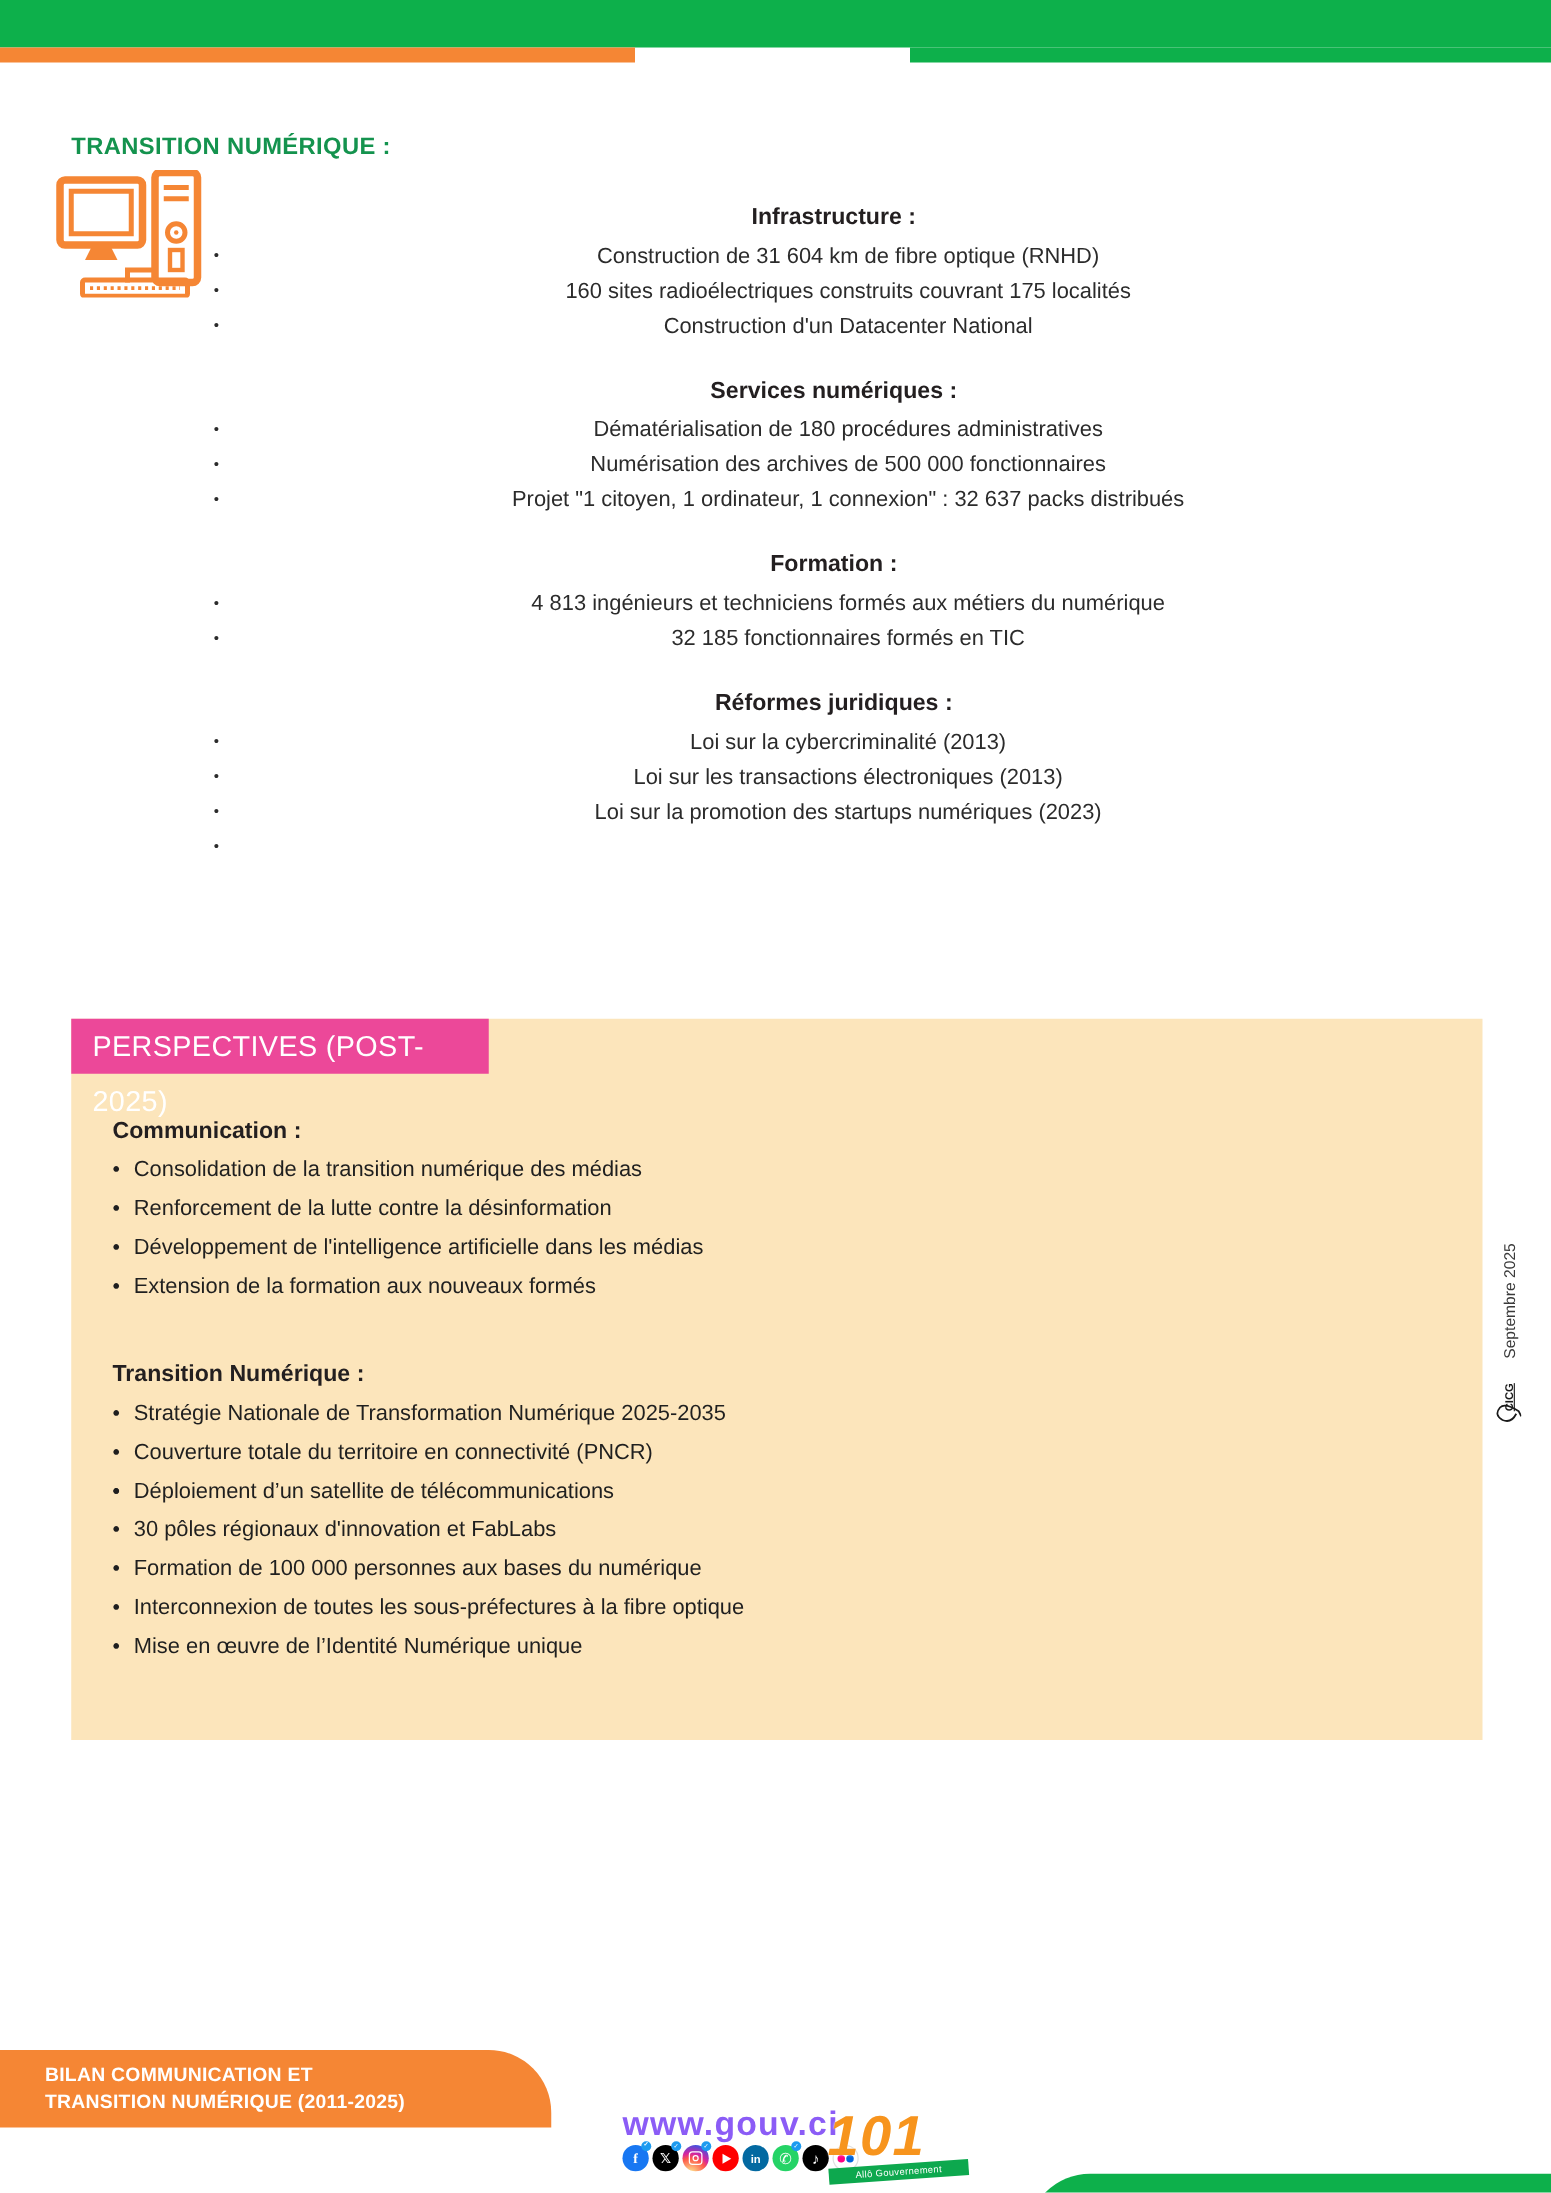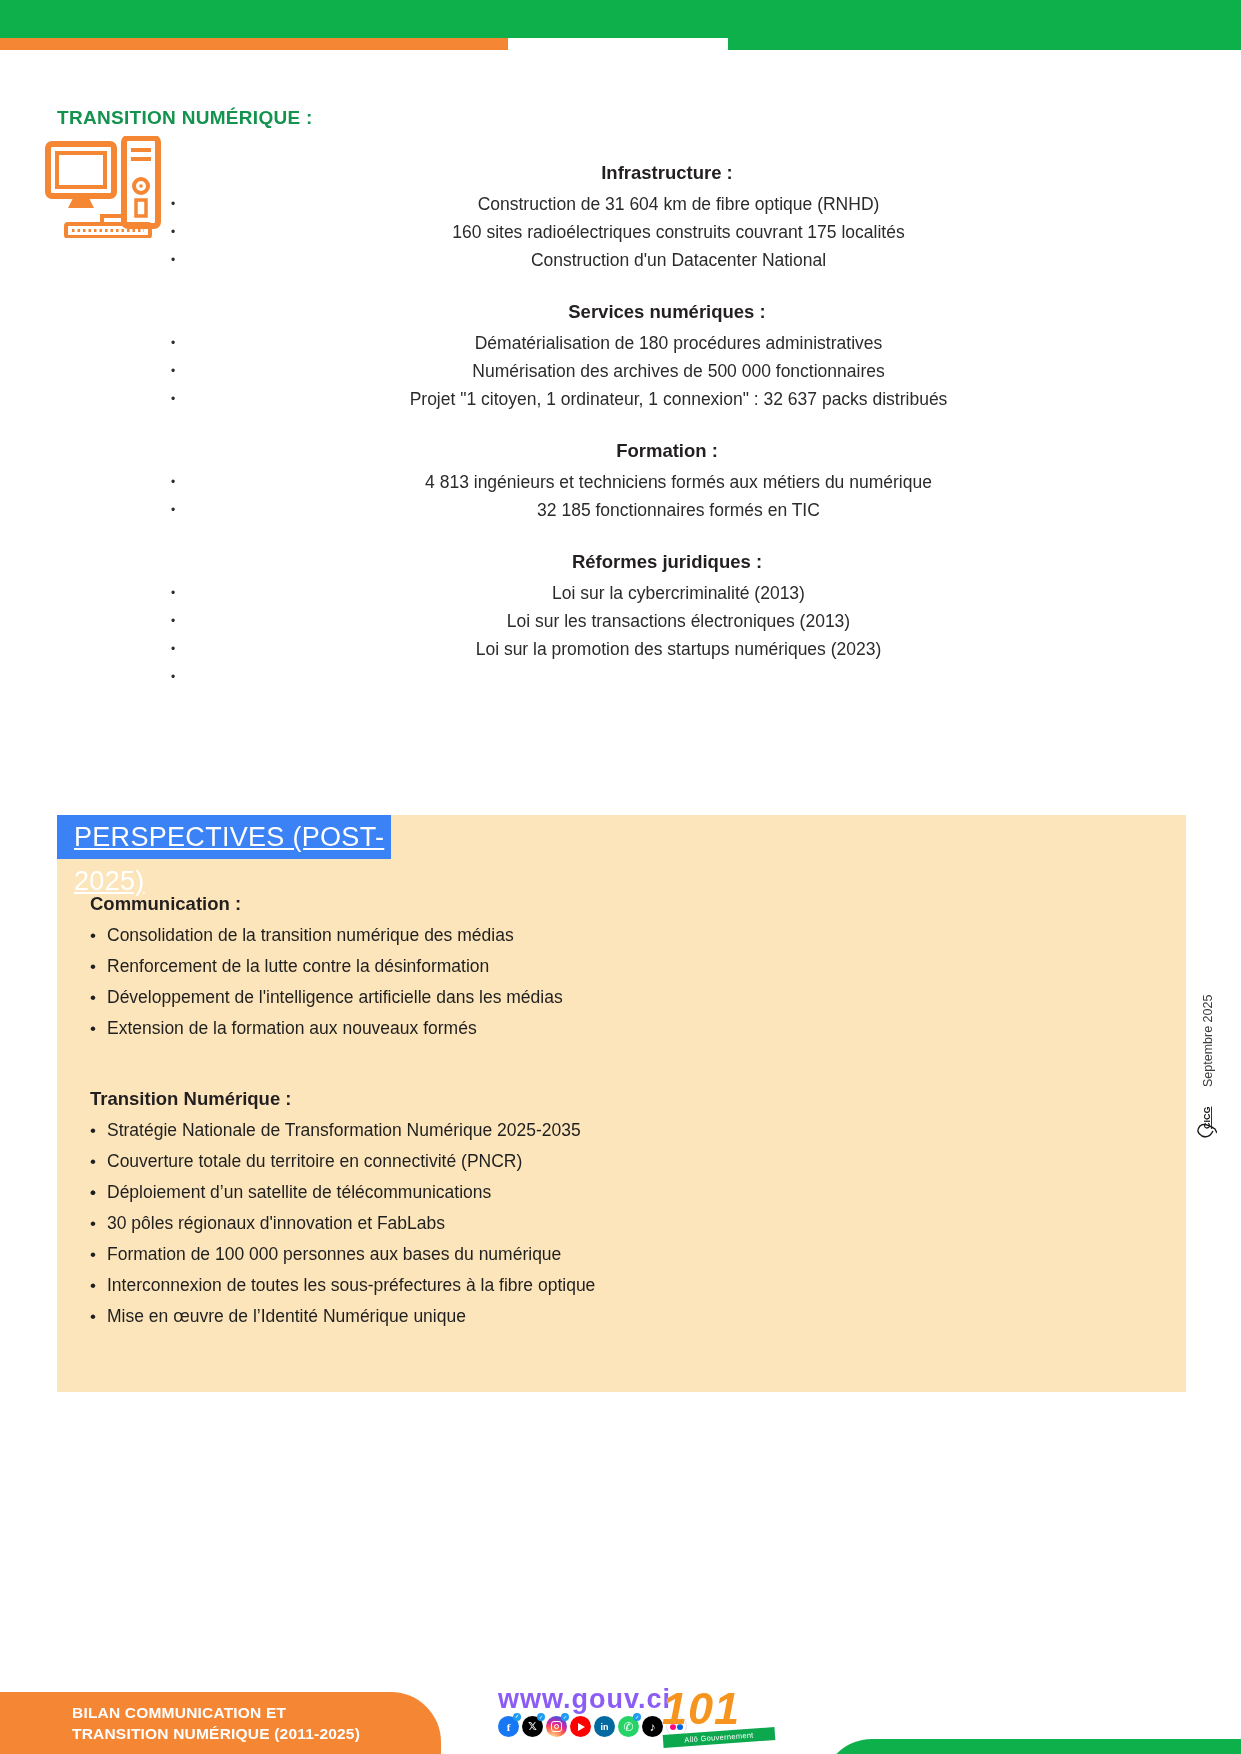--- a/index.html
+++ b/index.html
@@ -19,38 +19,38 @@
   
   .main-content{position:absolute;left:167px;top:162px;width:1000px;}
   .section{margin-bottom:27px;text-align:center;}
   .section h2{margin:0;font-size:18.5px;font-weight:bold;color:#231f20;}
   .section ul{list-style:none;margin:6px 0 0 0;padding:0;}
   .section li{position:relative;padding-left:23px;font-size:17.5px;line-height:28px;color:#2b2b2b;}
   .section li .dot{position:absolute;left:4px;top:0;font-size:12px;line-height:28px;color:#2b2b2b;}
 
   
   .persp-panel{position:absolute;left:57px;top:815px;width:1129px;height:577px;background:#fce5bb;}
-  .persp-header{position:absolute;left:0;top:0;width:334px;height:44px;background:#3b82f6;
-                color:#ffffff;font-size:27px;line-height:44px;padding-left:17px;box-sizing:border-box;
-                letter-spacing:.3px;text-decoration:underline;}
+  .persp-header{position:absolute;left:0;top:0;width:334px;height:44px;background:#ec4899;
+                color:#ffffff;font-size:23px;line-height:44px;padding-left:17px;box-sizing:border-box;
+                letter-spacing:.3px;}
   .persp-body{position:absolute;left:33px;top:78px;width:1060px;}
   .persp-group h3{margin:0 0 5px 0;font-size:18.5px;font-weight:bold;color:#231f20;}
   .persp-group ul{list-style:none;margin:0;padding:0;}
   .persp-group li{position:relative;padding-left:17px;font-size:17.5px;line-height:31px;color:#1f1f1f;}
   .persp-group li .dot{position:absolute;left:0;top:0;font-size:17px;line-height:31px;color:#1f1f1f;}
   .persp-group + .persp-group{margin-top:44px;}
 
   
   .side-vert{position:absolute;left:1103px;top:1023px;width:210px;height:26px;
              transform:rotate(-90deg);display:flex;align-items:center;gap:12px;}
   .side-vert .date{font-size:12.5px;color:#3a3a3a;}
 
   
-  .foot-orange{position:absolute;left:0;top:1692px;width:441px;height:62px;background:#f58634;
-               border-top-right-radius:50px;box-sizing:border-box;padding:10px 0 0 72px;}
+  .foot-orange{position:absolute;left:0;top:1640px;width:441px;height:62px;background:#f58634;
+               border-top-right-radius:50px;box-sizing:border-box;padding:10px 0 0 36px;}
   .foot-orange .l{color:#ffffff;font-size:15.5px;font-weight:bold;line-height:21px;letter-spacing:.2px;}
   .foot-green{position:absolute;left:822px;top:1696px;width:419px;height:58px;background:#0db04b;
               border-top-left-radius:50px;color:#ffffff;font-size:19.5px;text-align:center;
               line-height:58px;letter-spacing:.3px;margin-top:43px;}
   .gouv-url{position:absolute;left:498px;top:1684px;font-size:27px;font-weight:700;
             color:#8b5cf6;letter-spacing:1px;}
   .social-row{position:absolute;left:498px;top:1716px;display:flex;gap:3px;}
   .sic{position:relative;width:21px;height:21px;border-radius:50%;display:flex;
        align-items:center;justify-content:center;color:#fff;font-size:11px;font-weight:bold;}
   .sic .badge{position:absolute;right:-2px;top:-3px;width:8px;height:8px;border-radius:50%;

